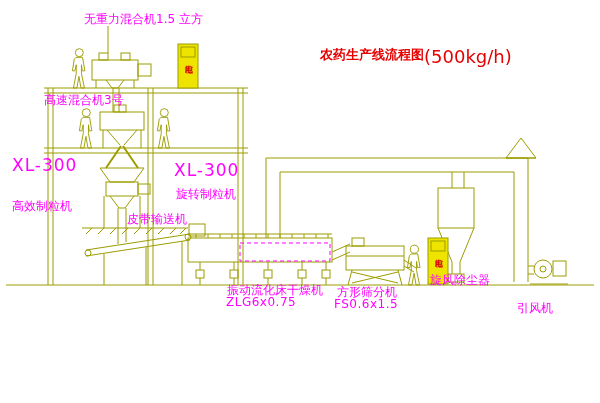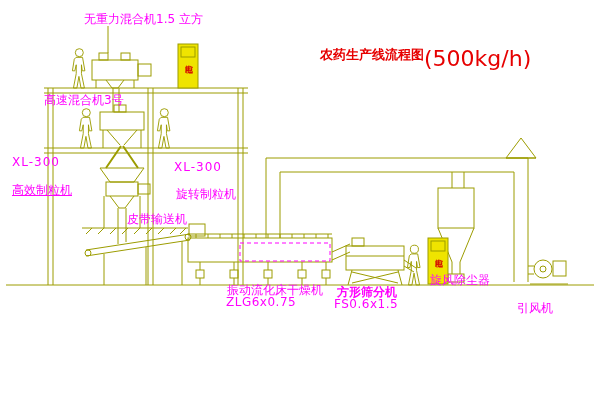--- a/index.html
+++ b/index.html
@@ -15,25 +15,25 @@
     font-family:"DejaVu Sans",sans-serif;overflow:hidden;
   }
   svg line,svg path,svg rect,svg circle,svg polygon{
     stroke:var(--line);fill:none;stroke-width:1;
   }
   svg .cab{fill:var(--cabinet-fill);stroke:var(--line);}
   svg .fig{fill:var(--figure);stroke:none;}
   svg .mag{stroke:var(--label);stroke-dasharray:4 3;fill:none;}
   svg .thick{stroke-width:2;}
   .lbl{position:absolute;color:var(--label);font-size:12px;line-height:1.1;white-space:nowrap;}
-  .lbl-lg{font-size:12px;letter-spacing:1px;}
+  .lbl-lg{font-size:17px;letter-spacing:1px;}
   .model{font-size:12px;letter-spacing:0.5px;}
   .title-row{position:absolute;left:284px;top:46px;display:flex;align-items:flex-start;color:var(--title);white-space:nowrap;margin-left:36px;}
   .title-sm{font-size:13px;font-weight:bold;}
-  .title-lg{font-size:22px;}
+  .title-lg{font-size:18px;}
   .cab-text{position:absolute;writing-mode:vertical-rl;text-orientation:upright;
     font-size:8px;color:#d40000;line-height:1;letter-spacing:1px;}
 </style>
 </head>
 <body>
 
 <div class="diagram">
 
   <svg width="600" height="403" viewBox="0 0 600 403">
     <defs>
@@ -214,31 +214,31 @@
   <div class="title-row">
     <span class="title-sm">农药生产线流程图</span>
     <span class="title-lg">(500kg/h)</span>
   </div>
 
   
   <div class="lbl" style="left:84px;top:13px;">无重力混合机1.5 立方</div>
   <div class="lbl" style="left:44px;top:94px;">高速混合机3号</div>
 
   <div class="lbl lbl-lg" style="left:12px;top:156px;">XL-300</div>
-  <div class="lbl" style="left:12px;top:184px;text-decoration:underline;">高效制粒机</div>
+  <div class="lbl" style="left:12px;top:200px;">高效制粒机</div>
 
   <div class="lbl lbl-lg" style="left:174px;top:161px;">XL-300</div>
   <div class="lbl" style="left:176px;top:188px;">旋转制粒机</div>
 
   <div class="lbl" style="left:103px;top:213px;padding-left:24px;">皮带输送机</div>
 
   <div class="lbl" style="left:227px;top:284px;">振动流化床干燥机</div>
   <div class="lbl model" style="left:226px;top:296px;">ZLG6x0.75</div>
 
-  <div class="lbl" style="left:337px;top:286px;font-weight:bold;">方形筛分机</div>
+  <div class="lbl" style="left:337px;top:286px;">方形筛分机</div>
   <div class="lbl model" style="left:334px;top:298px;">FS0.6x1.5</div>
 
   <div class="lbl" style="left:430px;top:274px;">旋风除尘器</div>
   <div class="lbl" style="left:517px;top:302px;">引风机</div>
 
   
   <div class="cab-text" style="left:184px;top:58px;">电控柜</div>
   <div class="cab-text" style="left:434px;top:252px;">电控柜</div>
 
 </div>

